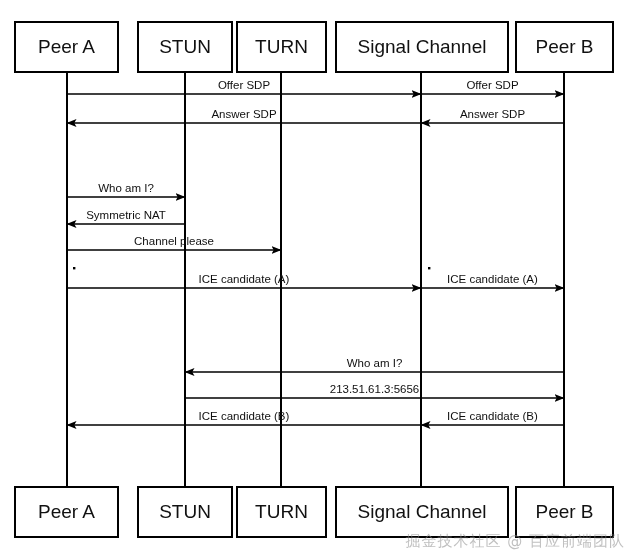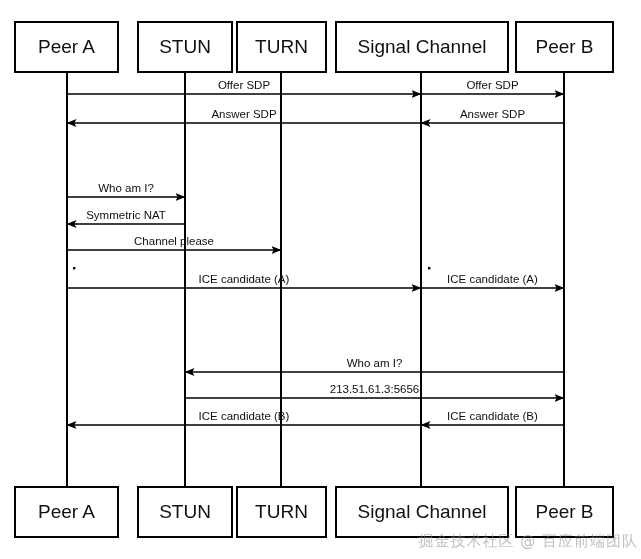--- a/index.html
+++ b/index.html
@@ -53,21 +53,21 @@
     font-family: "Liberation Sans", sans-serif;
     font-size: 11.5px;
     fill: #101010;
     text-anchor: middle;
   }
   .dot-marker {
     fill: #000000;
   }
   .watermark {
     position: absolute;
-    right: 3px;
+    right: 16px;
     bottom: 8px;
     font-family: "DejaVu Sans", sans-serif;
     font-size: 15px;
     letter-spacing: 1px;
     color: rgba(140,140,140,0.55);
     white-space: nowrap;
     pointer-events: none;
   }
 </style>
 </head>

